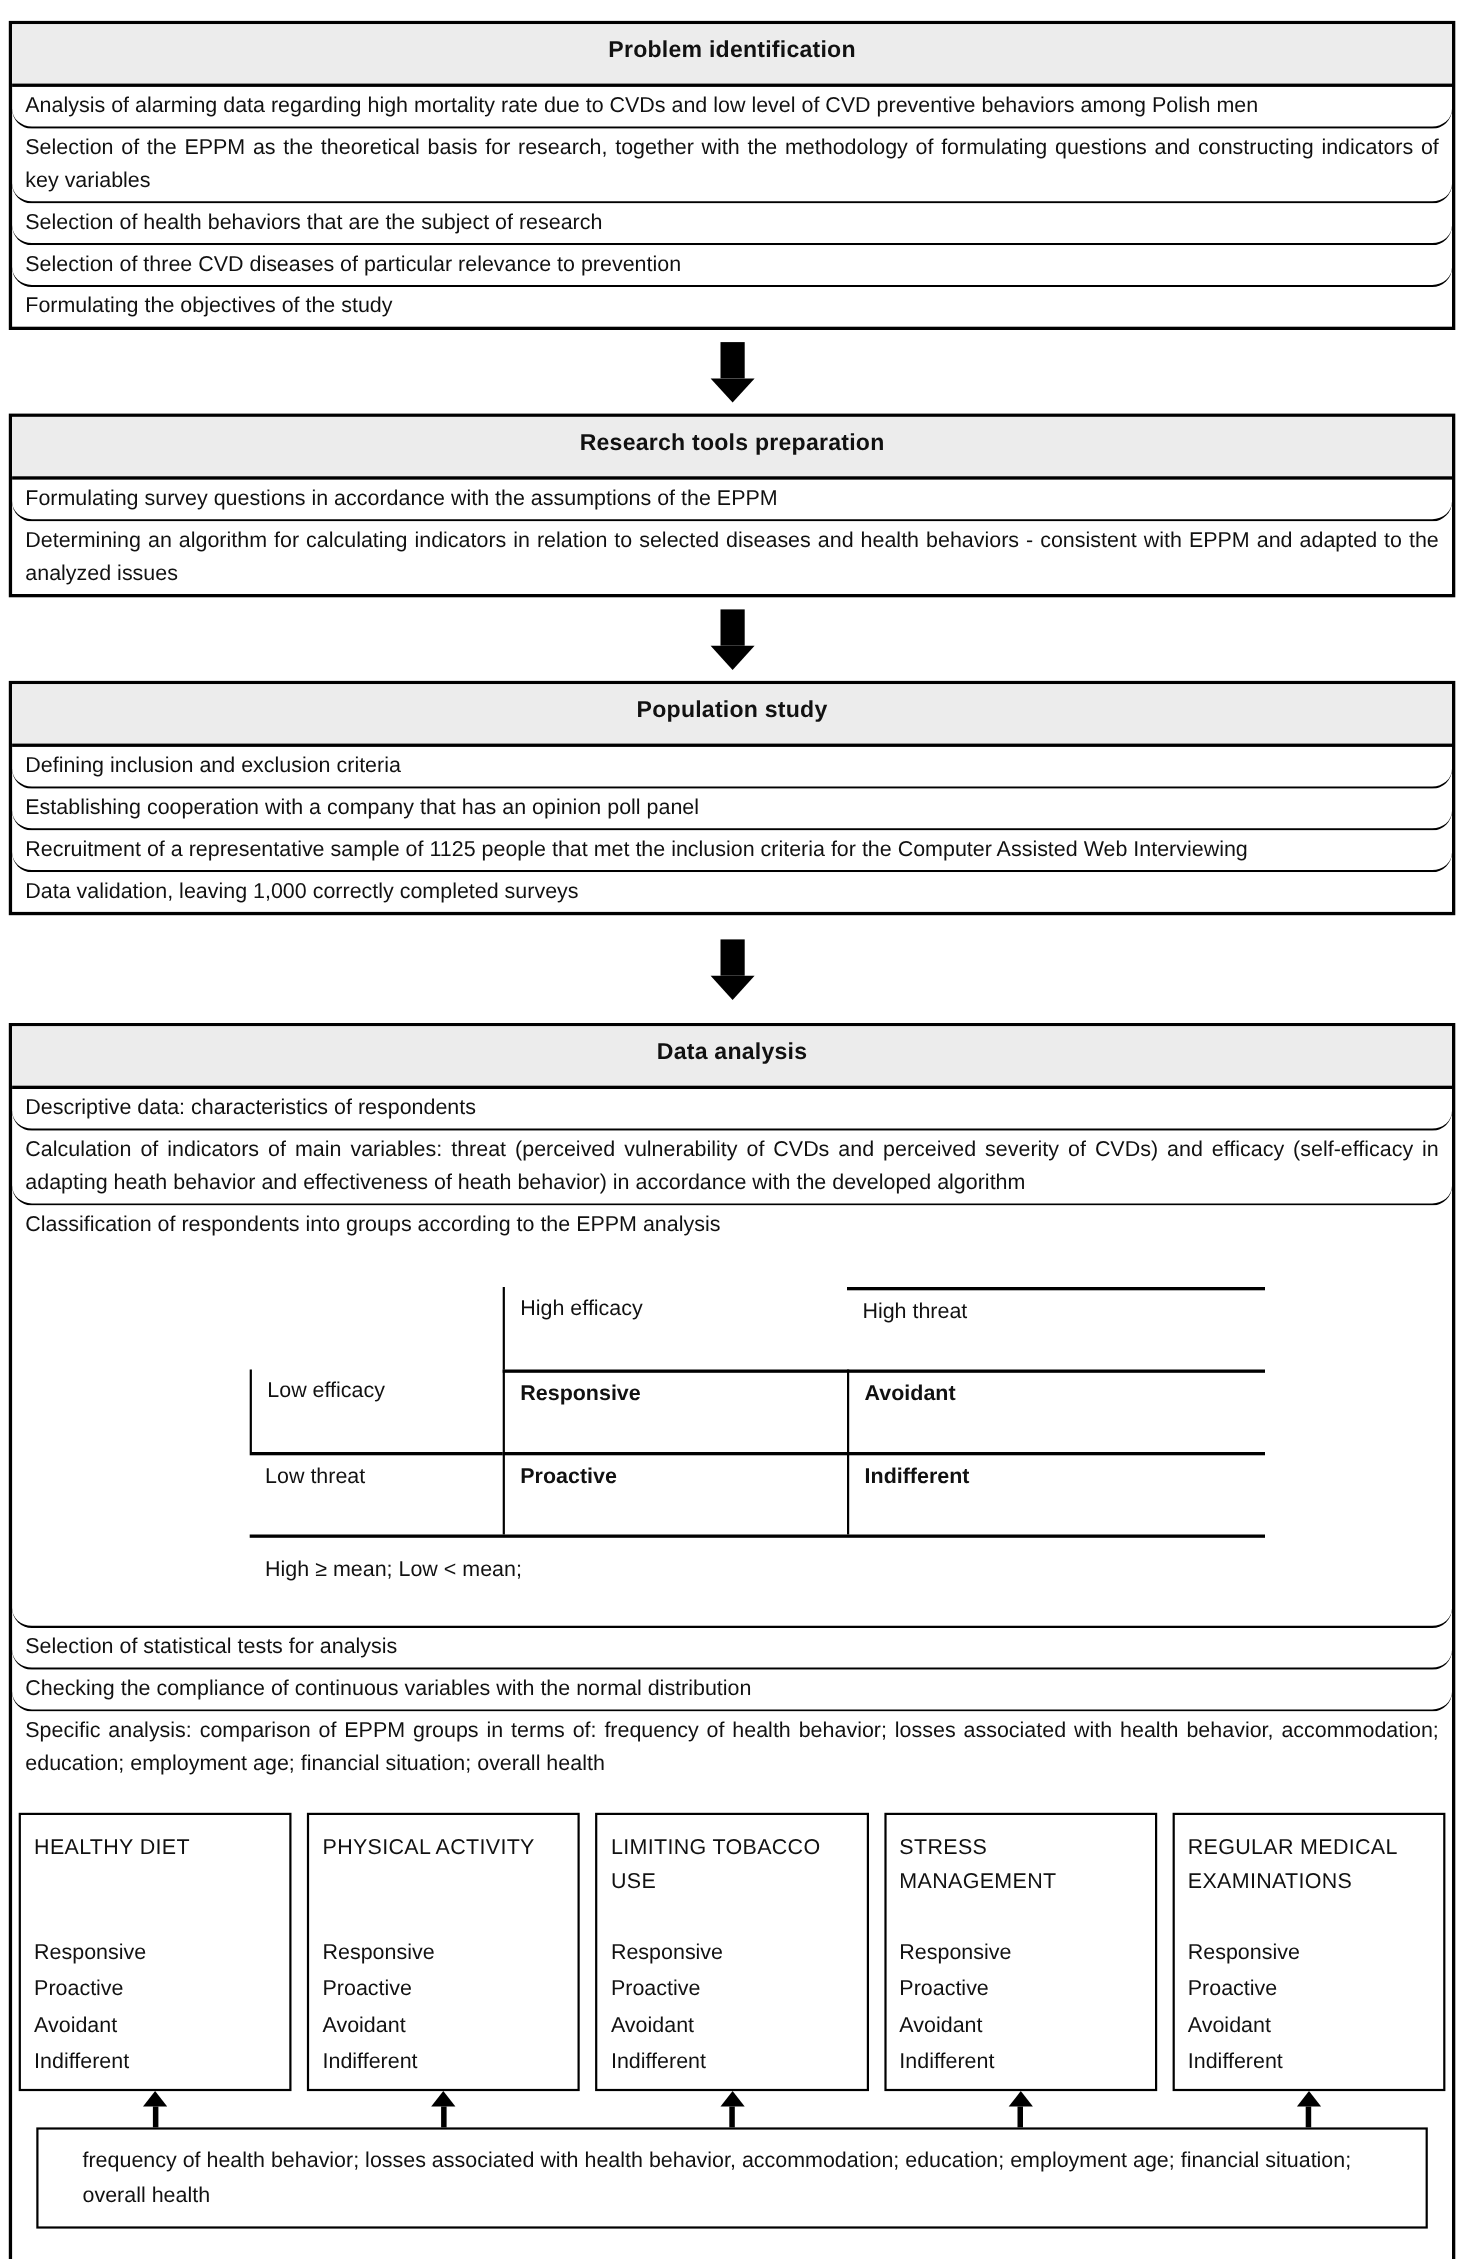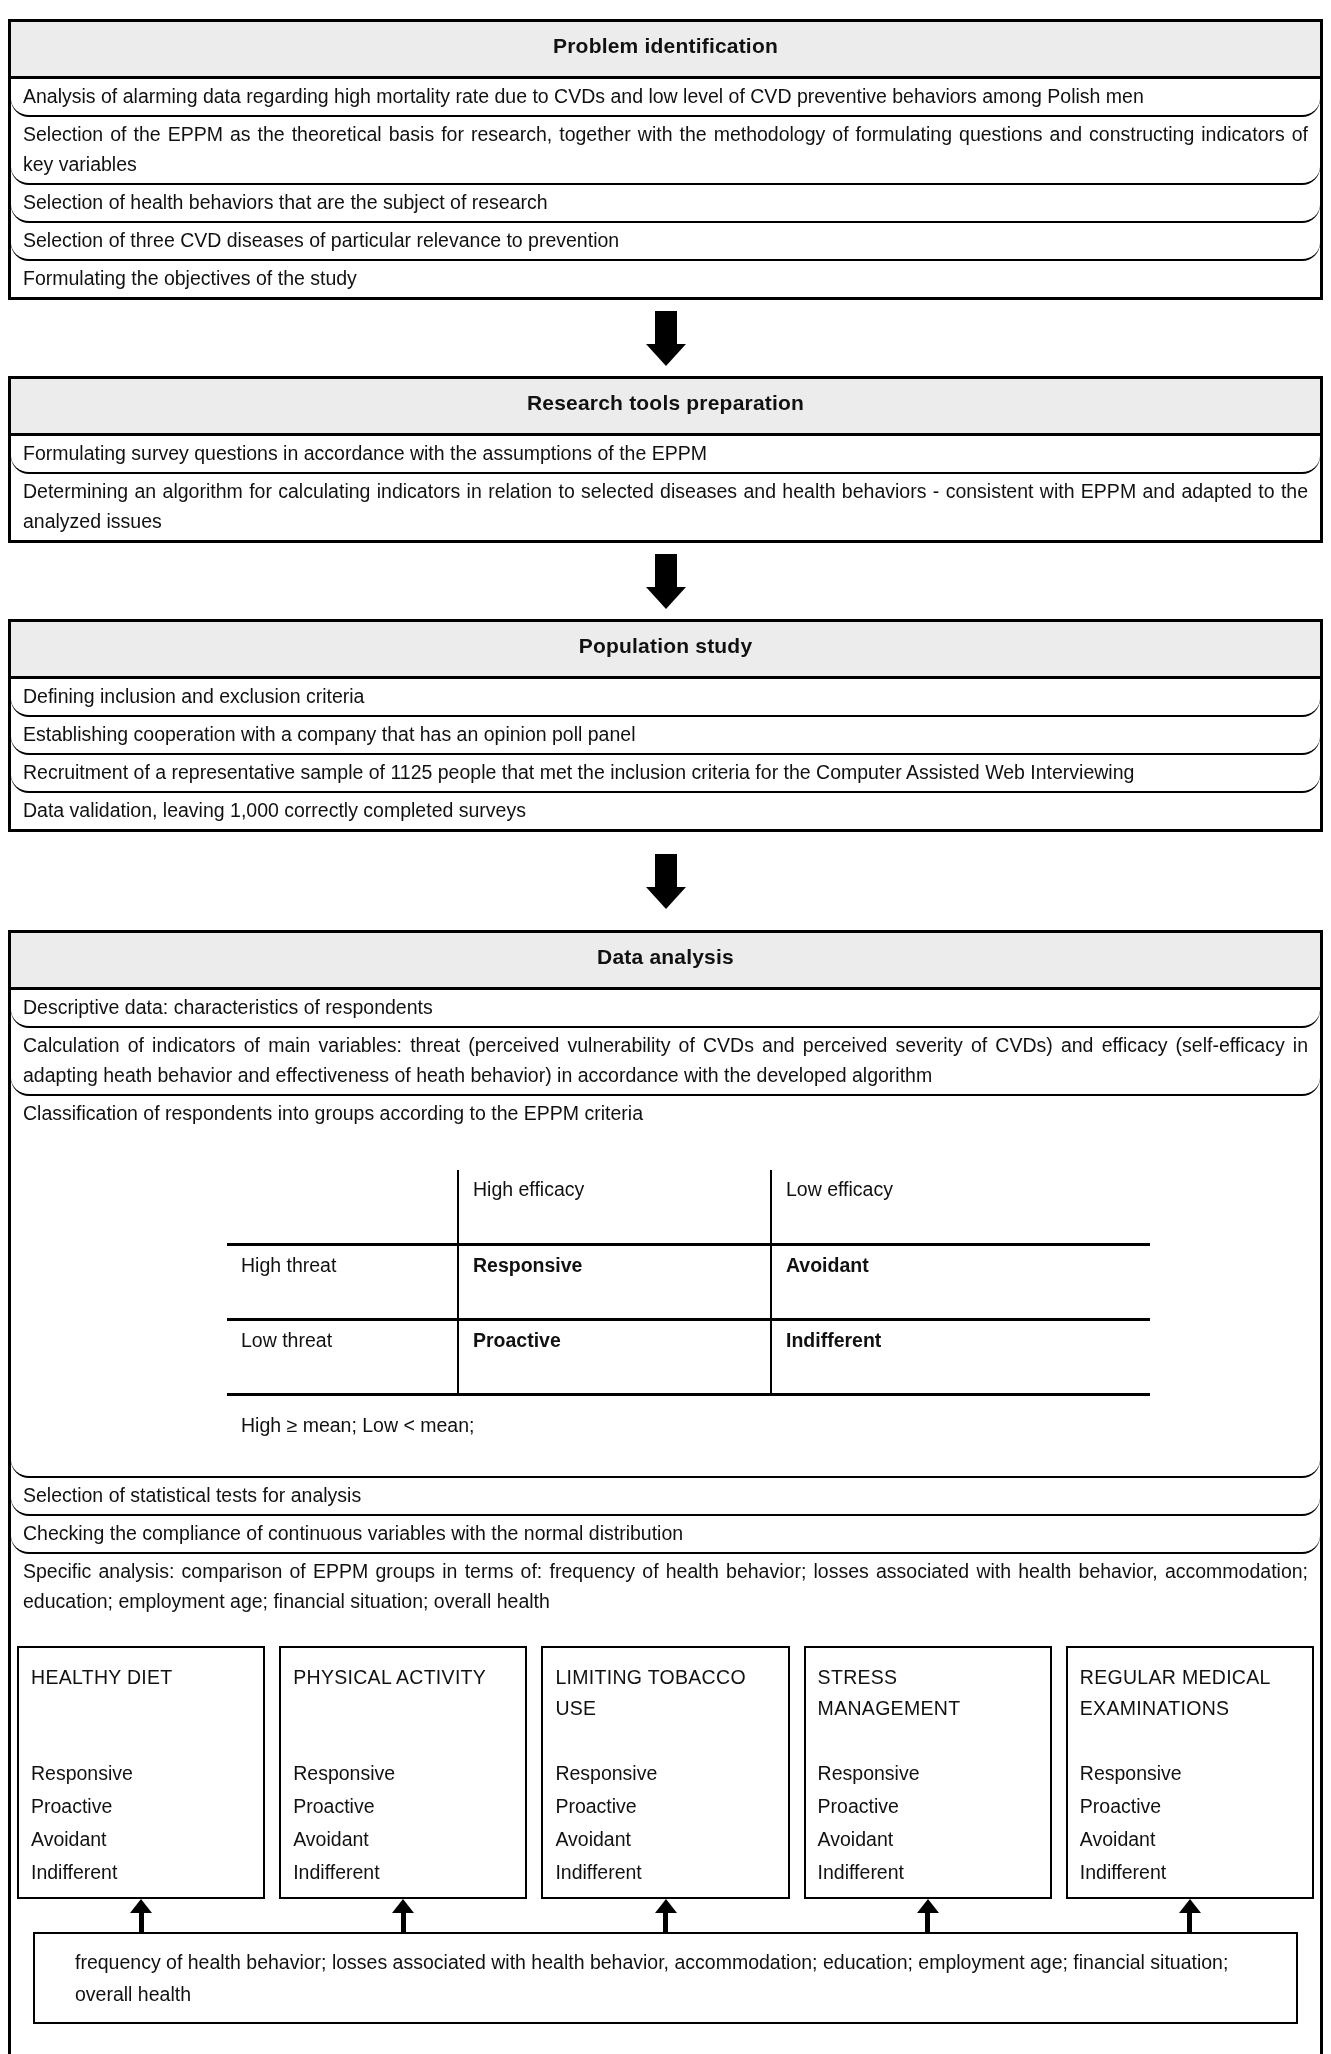--- a/index.html
+++ b/index.html
@@ -145,29 +145,29 @@
       <div class="head"></div>
     </div>
   </div>
 
   <div class="section">
     <div class="sec-head">Data analysis</div>
     <div class="row">Descriptive data: characteristics of respondents</div>
     <div class="row">Calculation of indicators of main variables: threat (perceived vulnerability of CVDs and perceived severity of CVDs) and efficacy (self-efficacy in adapting heath behavior and effectiveness of heath behavior) in accordance with the developed algorithm</div>
 
     <div class="row classification-row">
-      <div>Classification of respondents into groups according to the EPPM criteria</div>
+      <div>Classification of respondents into groups according to the EPPM analysis</div>
 
       <div class="matrix-wrap">
         <div class="matrix">
           <div class="m-cell m-head"></div>
           <div class="m-cell m-head m-vline">High efficacy</div>
+          <div class="m-cell m-data">High threat</div>
+
           <div class="m-cell m-head m-vline">Low  efficacy</div>
-
-          <div class="m-cell m-data">High threat</div>
           <div class="m-cell m-data m-vline m-bold">Responsive</div>
           <div class="m-cell m-data m-vline m-bold">Avoidant</div>
 
           <div class="m-cell m-data">Low threat</div>
           <div class="m-cell m-data m-vline m-bold">Proactive</div>
           <div class="m-cell m-data m-vline m-bold">Indifferent</div>
         </div>
         <div class="matrix-note">High ≥ mean; Low &lt; mean;</div>
       </div>
     </div>

